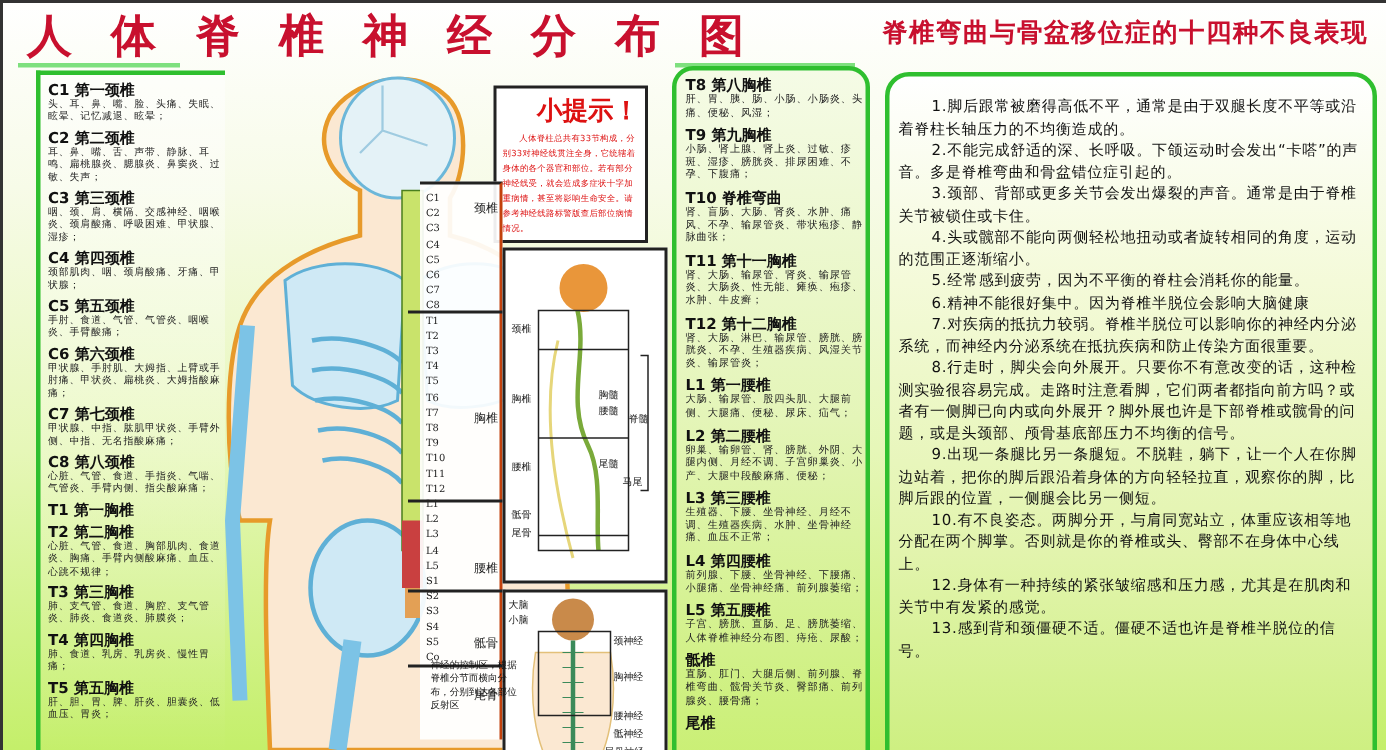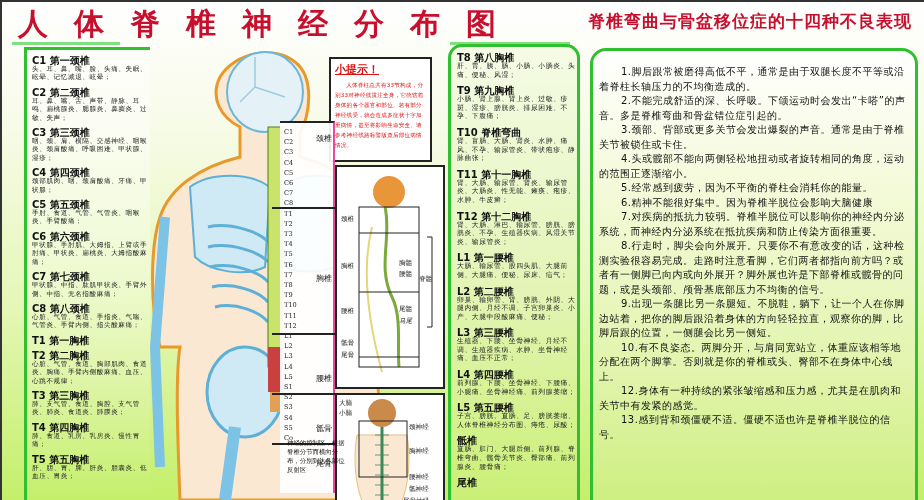--- a/index.html
+++ b/index.html
@@ -56,26 +56,26 @@
   }
   .right-item { font-size: 10px; line-height: 14.5px; text-indent: 2.2em; color: #111; letter-spacing: 0.5px; }
   .right-item + .right-item { margin-top: 0px; }
 
   
   .figure { position: absolute; left: 150px; top: 47px; width: 296px; height: 453px; }
   .tip-box {
     position: absolute; left: 179px; top: 10px; width: 103px; height: 105px;
     border: 2px solid #222; background: #fff; padding: 3px 4px;
   }
-  .tip-title { font-family: "DejaVu Serif", serif; font-weight: bold; color: #d11; font-size: 11px; text-align: left; margin-bottom: 3px; text-decoration: underline; }
+  .tip-title { font-family: "DejaVu Serif", serif; font-weight: bold; color: #d11; font-size: 17px; text-align: right; margin-bottom: 3px; }
   .tip-body { font-size: 5.6px; line-height: 10px; color: #d11; text-indent: 2em; letter-spacing: 0.2px; }
 
   .vert-table {
     position: absolute; left: 130px; top: 74px; width: 55px; height: 372px;
-    border-right: 2px solid #ec4899; border-top: 2px solid #222;
+    border-right: 2px solid #c2410c; border-top: 2px solid #222;
     background: rgba(255,255,255,0.92);
   }
   .vert-labels { position: absolute; left: 4px; top: 4px; font-family: "DejaVu Serif", serif; font-size: 6.6px; line-height: 10.2px; color: #222; }
   .region-label { position: absolute; left: 36px; font-family: "DejaVu Serif", serif; font-size: 8px; color: #222; }
   .region-line { position: absolute; left: -8px; width: 65px; height: 1.5px; background: #222; }
 
   .spine-box1 { position: absolute; left: 185px; top: 118px; width: 110px; height: 224px; border: 2px solid #222; background: #fff; }
   .spine-box2 { position: absolute; left: 185px; top: 346px; width: 110px; height: 120px; border: 2px solid #222; background: #fff; }
 
   .small-label { position: absolute; font-family: "DejaVu Serif", serif; font-size: 6.6px; color: #222; white-space: nowrap; }
@@ -243,21 +243,21 @@
       <path d="M90 70 L95 70 L95 160 L90 160" stroke="#222" fill="none"></path>
     </svg>
     <div class="small-label" style="left:4px;top:48px;">颈椎</div>
     <div class="small-label" style="left:4px;top:95px;">胸椎</div>
     <div class="small-label" style="left:4px;top:140px;">腰椎</div>
     <div class="small-label" style="left:4px;top:172px;">骶骨</div>
     <div class="small-label" style="left:4px;top:184px;">尾骨</div>
     <div class="small-label" style="left:62px;top:92px;">胸髓</div>
     <div class="small-label" style="left:62px;top:103px;">腰髓</div>
     <div class="small-label" style="left:62px;top:138px;">尾髓</div>
-    <div class="small-label" style="left:62px;top:150px;font-style:italic;">马尾</div>
+    <div class="small-label" style="left:78px;top:150px;">马尾</div>
     <div class="small-label" style="left:82px;top:108px;">脊髓</div>
   </div>
 
   <div class="spine-box2">
     <svg width="106" height="116" viewBox="0 0 106 116">
       <circle cx="45" cy="18" r="14" fill="#c98a4a"></circle>
       <path d="M20 40 C15 70,20 100,30 116 L60 116 C70 100,75 70,70 40 Z" fill="#fbe8d2" stroke="#e3c079" stroke-width="1"></path>
       <line x1="45" y1="32" x2="45" y2="112" stroke="#3b8a5a" stroke-width="3"></line>
       <g stroke="#3b8a5a" stroke-width="0.8">
         <line x1="38" y1="40" x2="52" y2="40"></line>

